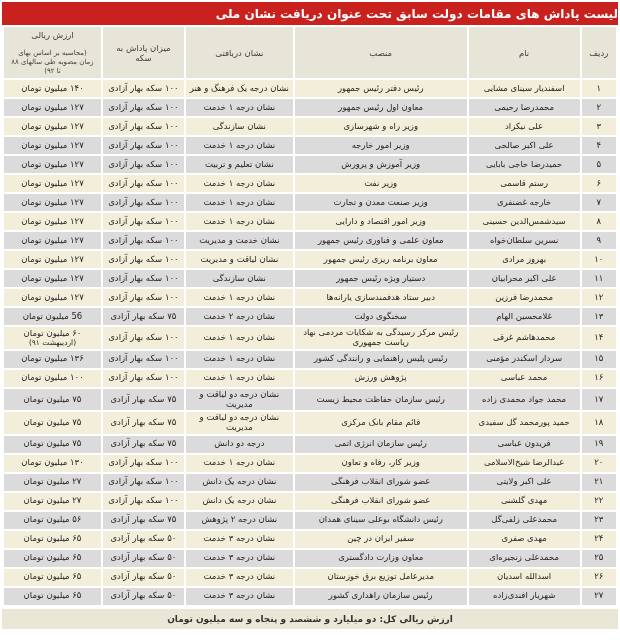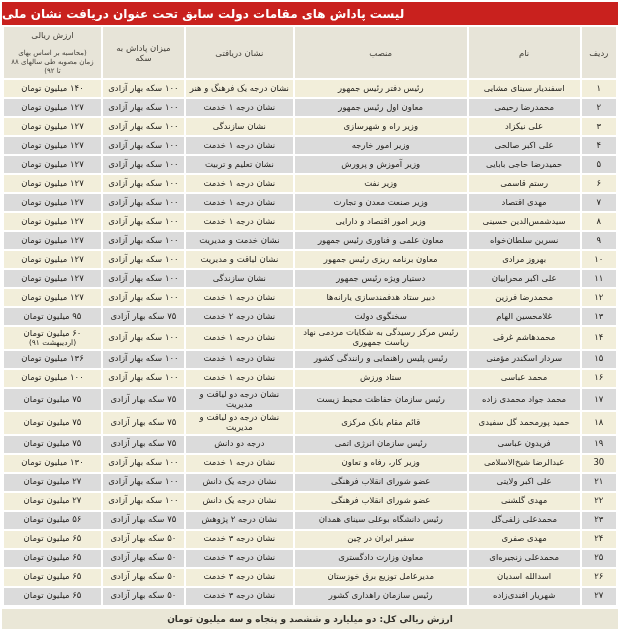--- a/index.html
+++ b/index.html
@@ -8,21 +8,21 @@
     background: #ffffff;
     font-family: "DejaVu Sans", sans-serif;
     overflow: hidden;
   }
   .wrap { padding: 2px; width: 616px; }
   .title-bar {
     background: var(--red, #c9211e);
     color: #fff;
     font-weight: bold;
     font-size: 12px;
-    text-align: left;
+    text-align: right;
     padding: 5px 0 4px 0;
     letter-spacing: 0;
   }
   table {
     width: 616px;
     table-layout: fixed;
     border-collapse: separate;
     border-spacing: 2px;
     direction: rtl;
     margin-top: 0;
@@ -143,21 +143,21 @@
         <tr class="cream">
           <td>۶</td>
           <td>رستم قاسمی</td>
           <td>وزیر نفت</td>
           <td>نشان درجه ۱ خدمت</td>
           <td>۱۰۰ سکه بهار آزادی</td>
           <td>۱۲۷ میلیون تومان</td>
         </tr>
         <tr class="gray">
           <td>۷</td>
-          <td>مهدی اقتصاد</td>
+          <td>خارجه غضنفری</td>
           <td>وزیر صنعت معدن و تجارت</td>
           <td>نشان درجه ۱ خدمت</td>
           <td>۱۰۰ سکه بهار آزادی</td>
           <td>۱۲۷ میلیون تومان</td>
         </tr>
         <tr class="cream">
           <td>۸</td>
           <td>سیدشمس‌الدین حسینی</td>
           <td>وزیر امور اقتصاد و دارایی</td>
           <td>نشان درجه ۱ خدمت</td>
@@ -195,42 +195,42 @@
           <td>نشان درجه ۱ خدمت</td>
           <td>۱۰۰ سکه بهار آزادی</td>
           <td>۱۲۷ میلیون تومان</td>
         </tr>
         <tr class="gray">
           <td>۱۳</td>
           <td>غلامحسین الهام</td>
           <td>سخنگوی دولت</td>
           <td>نشان درجه ۲ خدمت</td>
           <td>۷۵ سکه بهار آزادی</td>
-          <td>۹۵ میلیون تومان</td>
+          <td>56 میلیون تومان</td>
         </tr>
         <tr class="cream">
           <td>۱۴</td>
           <td>محمدهاشم غرقی</td>
           <td>رئیس مرکز رسیدگی به شکایات مردمی نهاد ریاست جمهوری</td>
           <td>نشان درجه ۱ خدمت</td>
           <td>۱۰۰ سکه بهار آزادی</td>
           <td>۶۰ میلیون تومان<span class="vnote">(اردیبهشت ۹۱)</span></td>
         </tr>
         <tr class="gray">
           <td>۱۵</td>
           <td>سردار اسکندر مؤمنی</td>
           <td>رئیس پلیس راهنمایی و رانندگی کشور</td>
           <td>نشان درجه ۱ خدمت</td>
           <td>۱۰۰ سکه بهار آزادی</td>
           <td>۱۳۶ میلیون تومان</td>
         </tr>
         <tr class="cream">
           <td>۱۶</td>
           <td>محمد عباسی</td>
-          <td>ستاد ورزش</td>
+          <td>پژوهش ورزش</td>
           <td>نشان درجه ۱ خدمت</td>
           <td>۱۰۰ سکه بهار آزادی</td>
           <td>۱۰۰ میلیون تومان</td>
         </tr>
         <tr class="gray">
           <td>۱۷</td>
           <td>محمد جواد محمدی زاده</td>
           <td>رئیس سازمان حفاظت محیط زیست</td>
           <td>نشان درجه دو لیاقت و مدیریت</td>
           <td>۷۵ سکه بهار آزادی</td>
@@ -246,21 +246,21 @@
         </tr>
         <tr class="gray">
           <td>۱۹</td>
           <td>فریدون عباسی</td>
           <td>رئیس سازمان انرژی اتمی</td>
           <td>درجه دو دانش</td>
           <td>۷۵ سکه بهار آزادی</td>
           <td>۷۵ میلیون تومان</td>
         </tr>
         <tr class="cream">
-          <td>30</td>
+          <td>۲۰</td>
           <td>عبدالرضا شیخ‌الاسلامی</td>
           <td>وزیر کار، رفاه و تعاون</td>
           <td>نشان درجه ۱ خدمت</td>
           <td>۱۰۰ سکه بهار آزادی</td>
           <td>۱۳۰ میلیون تومان</td>
         </tr>
         <tr class="gray">
           <td>۲۱</td>
           <td>علی اکبر ولایتی</td>
           <td>عضو شورای انقلاب فرهنگی</td>

